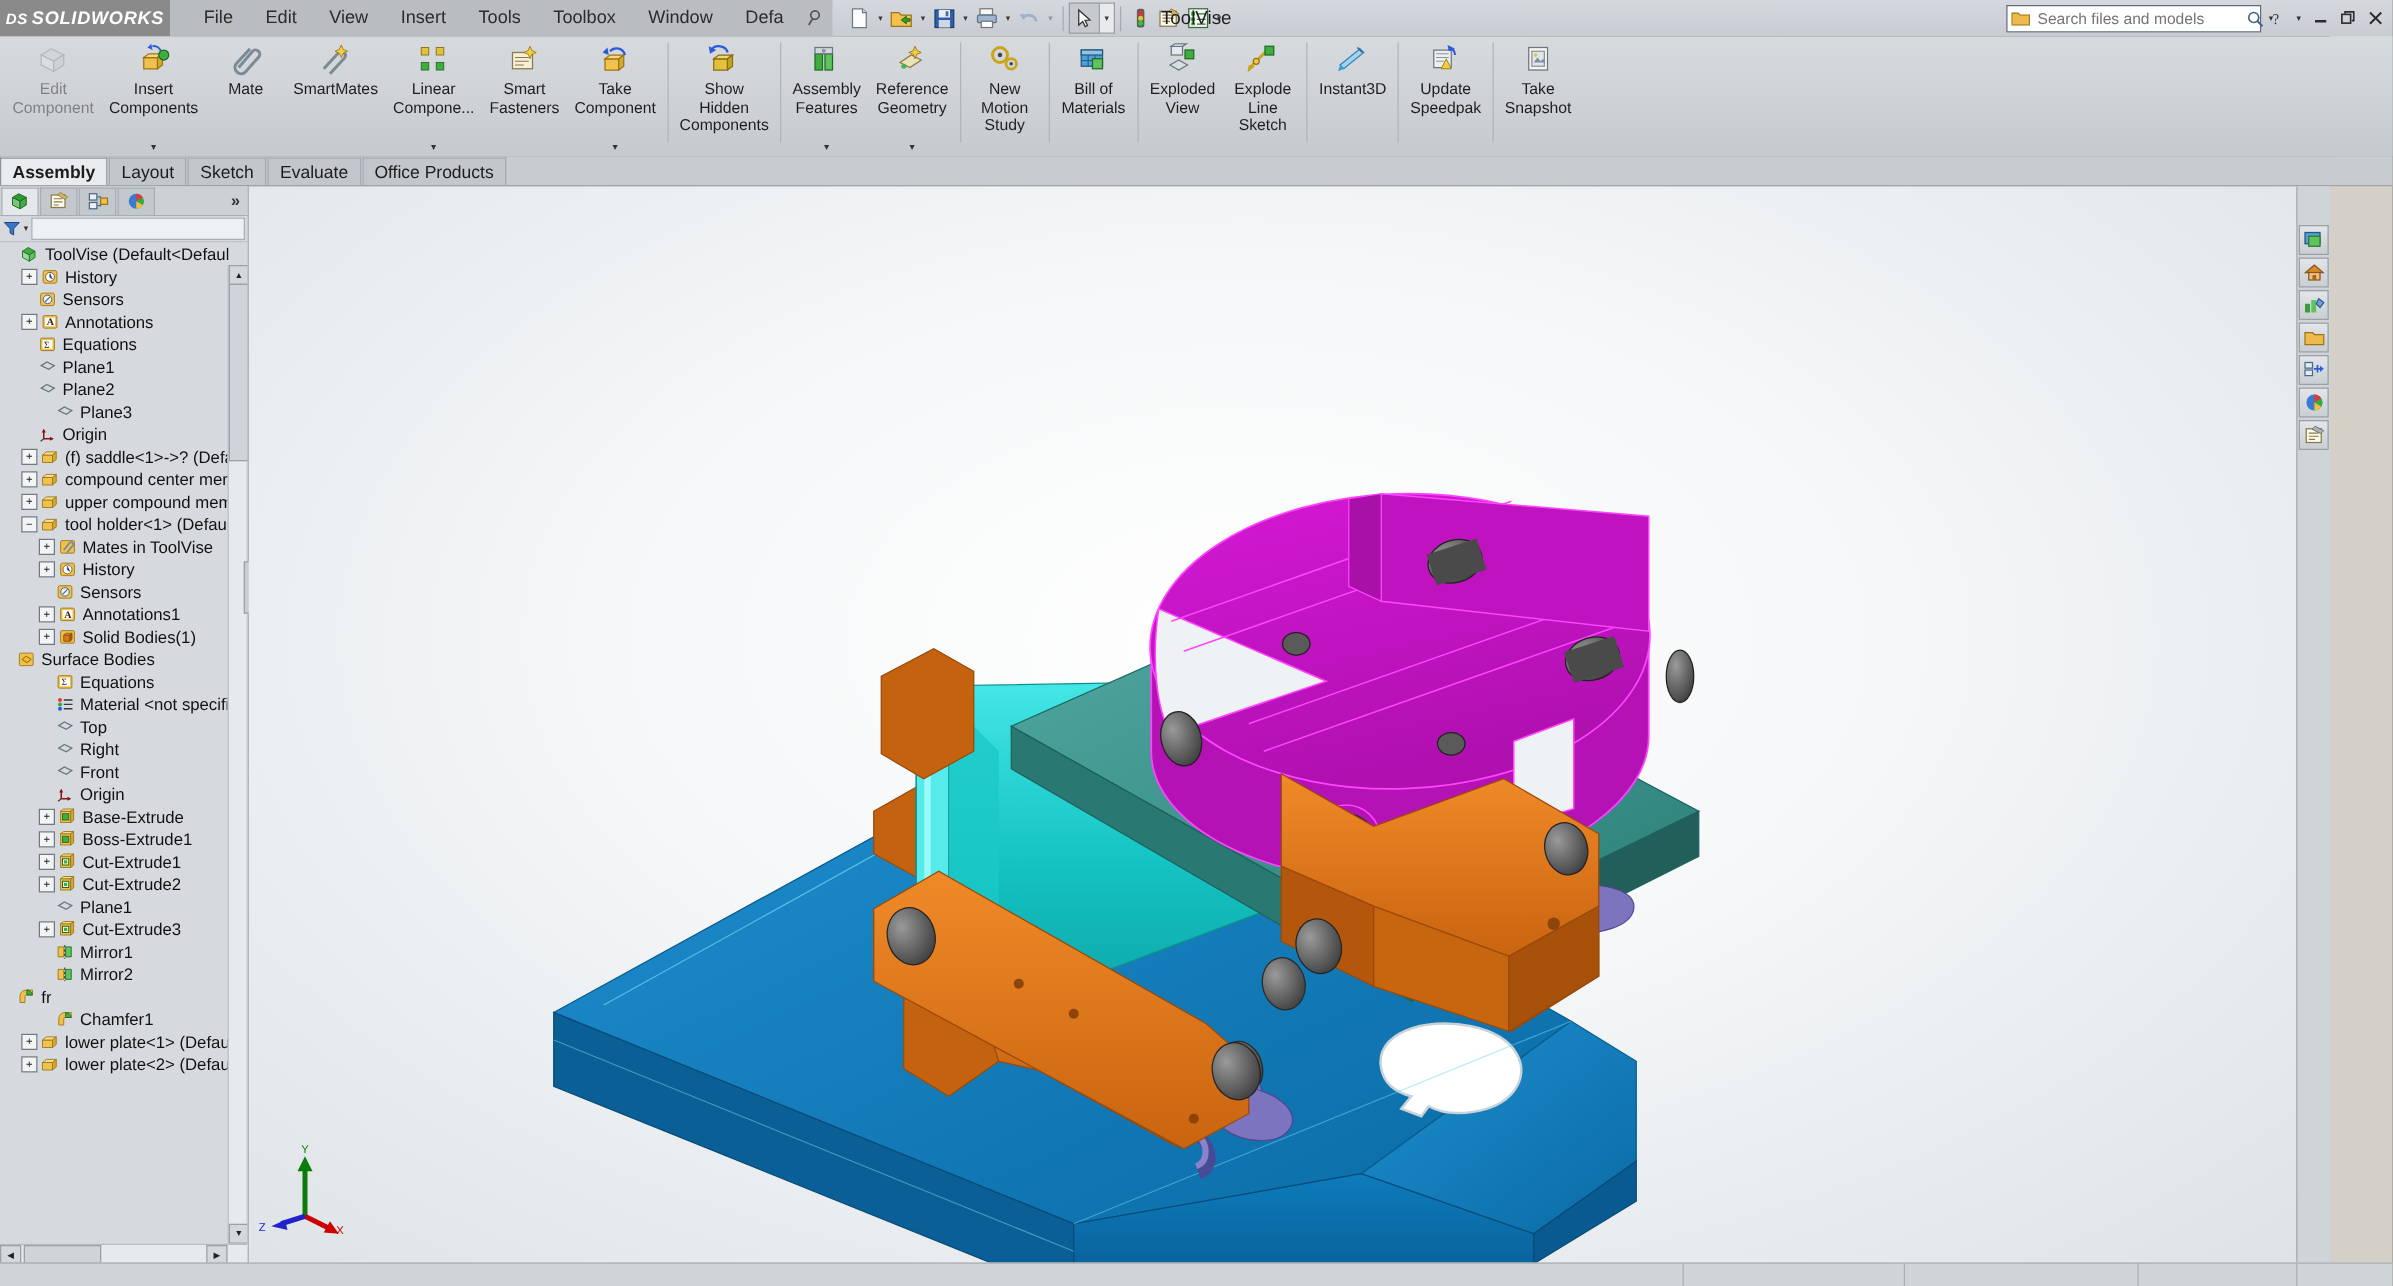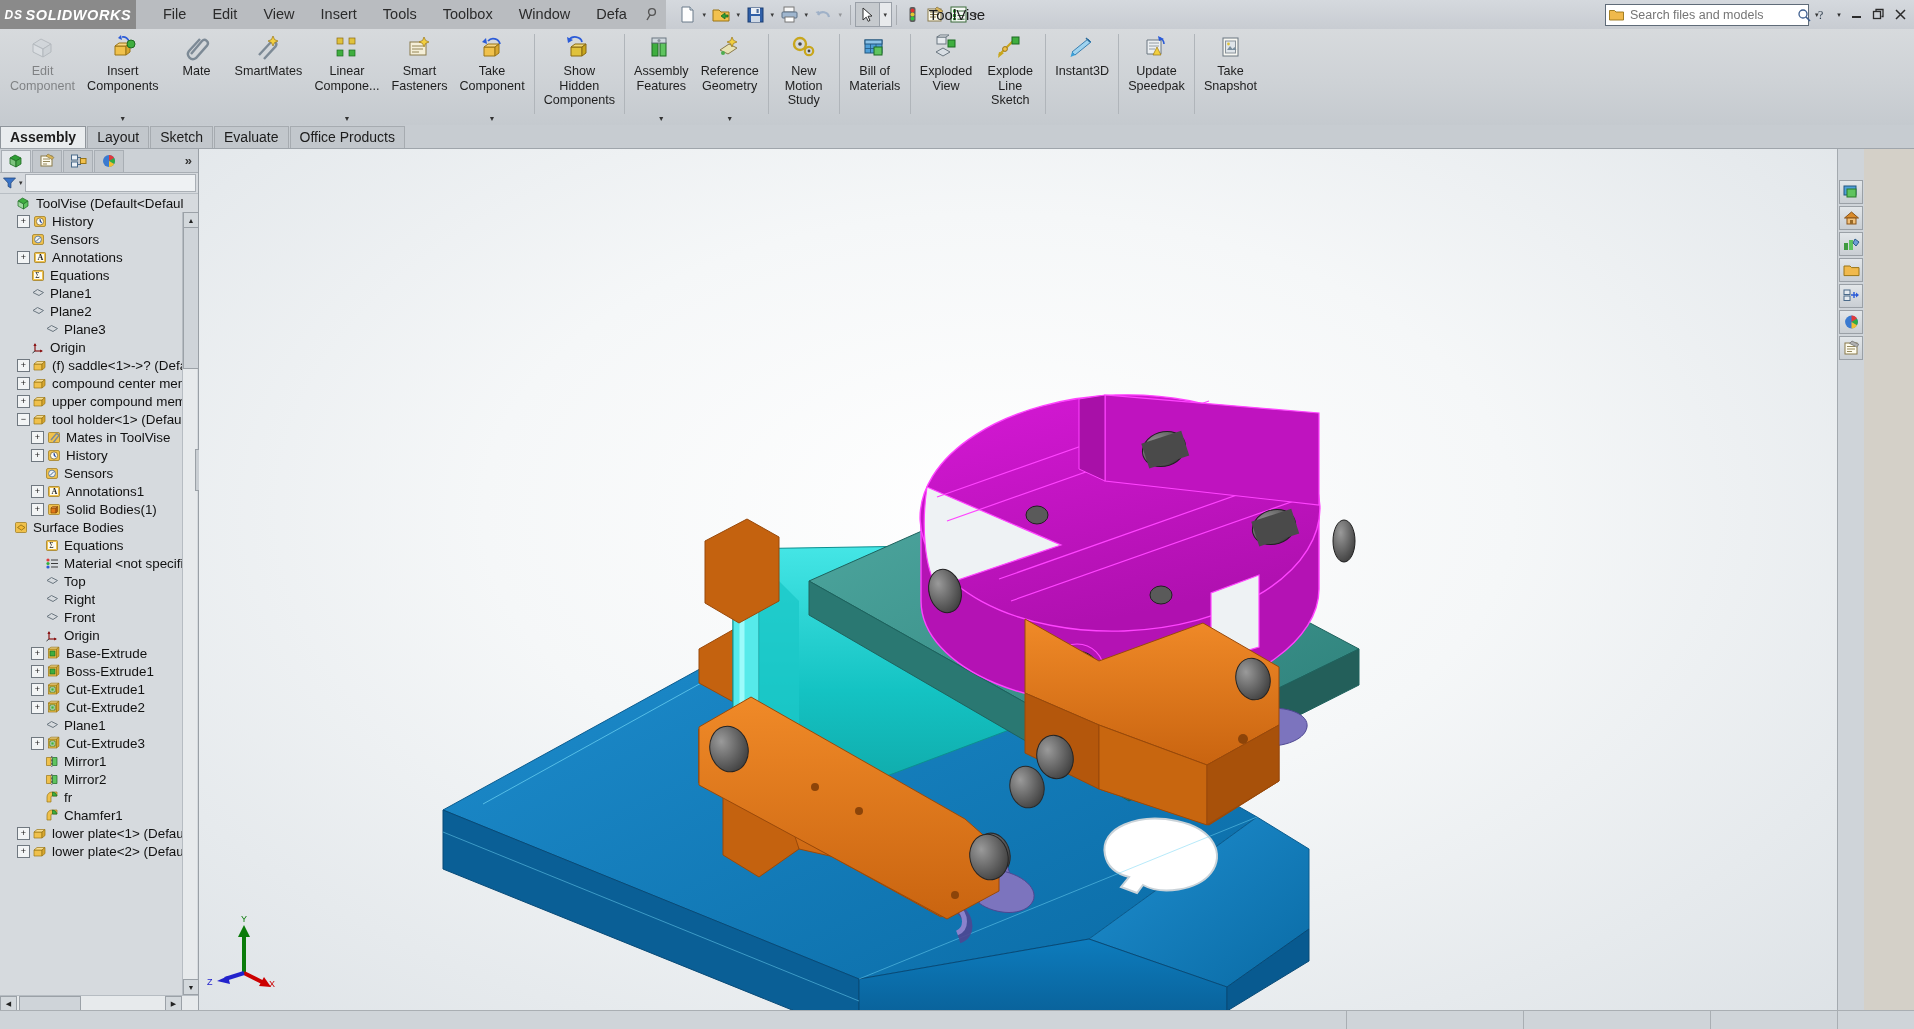--- a/index.html
+++ b/index.html
@@ -1042,21 +1042,21 @@
             <span class="t-exp none"></span>
             <span class="t-ico">
               <svg width="15" height="15" viewBox="0 0 15 15">
                 <path d="M1.5 3.5 h4.5 v8 h-4.5 z" fill="#f0c14c" stroke="#9a7516" stroke-width="0.7"></path>
                 <path d="M7.5 3.5 h4.5 v8 h-4.5 z" fill="#5fc45f" stroke="#1d6b22" stroke-width="0.7"></path>
                 <path d="M6.8 2 v11" stroke="#3a3a3a" stroke-width="0.9" stroke-dasharray="2,1.4"></path>
               </svg>
             </span>
             <span class="t-lbl">Mirror2</span>
           </div>
-          <div class="tnode" style="padding-left:31px">
+          <div class="tnode" style="">
             <span class="t-exp none"></span>
             <span class="t-ico">
               <svg width="15" height="15" viewBox="0 0 15 15">
                 <path d="M2 12 v-5 a5 5 0 0 1 5 -5 h5 v4 h-5 a1 1 0 0 0 -1 1 v5 z" fill="#f0c14c" stroke="#9a7516" stroke-width="0.7"></path>
                 <path d="M7.5 2 a5 5 0 0 1 4.5 4 l-4.5 0 z" fill="#3fae3f" stroke="#1d6b22" stroke-width="0.7"></path>
               </svg>
             </span>
             <span class="t-lbl">fr</span>
           </div>
           <div class="tnode" style="padding-left:31px">

